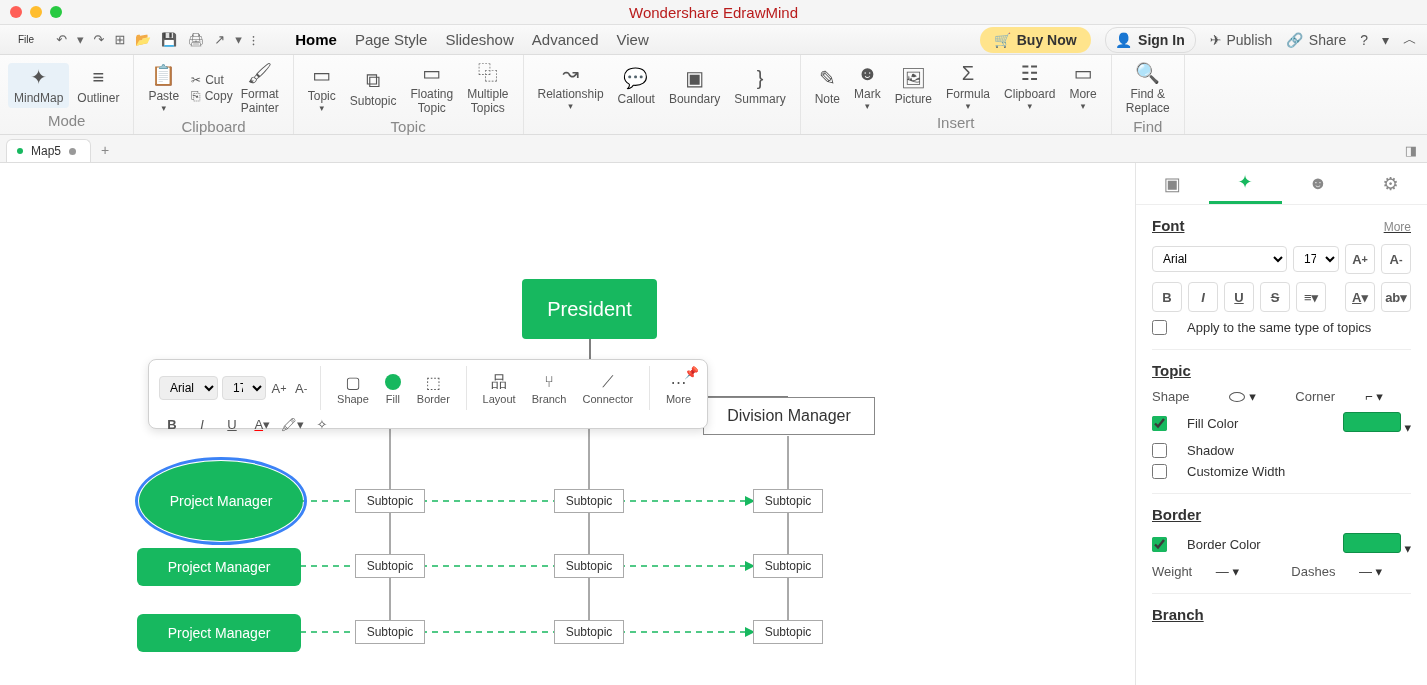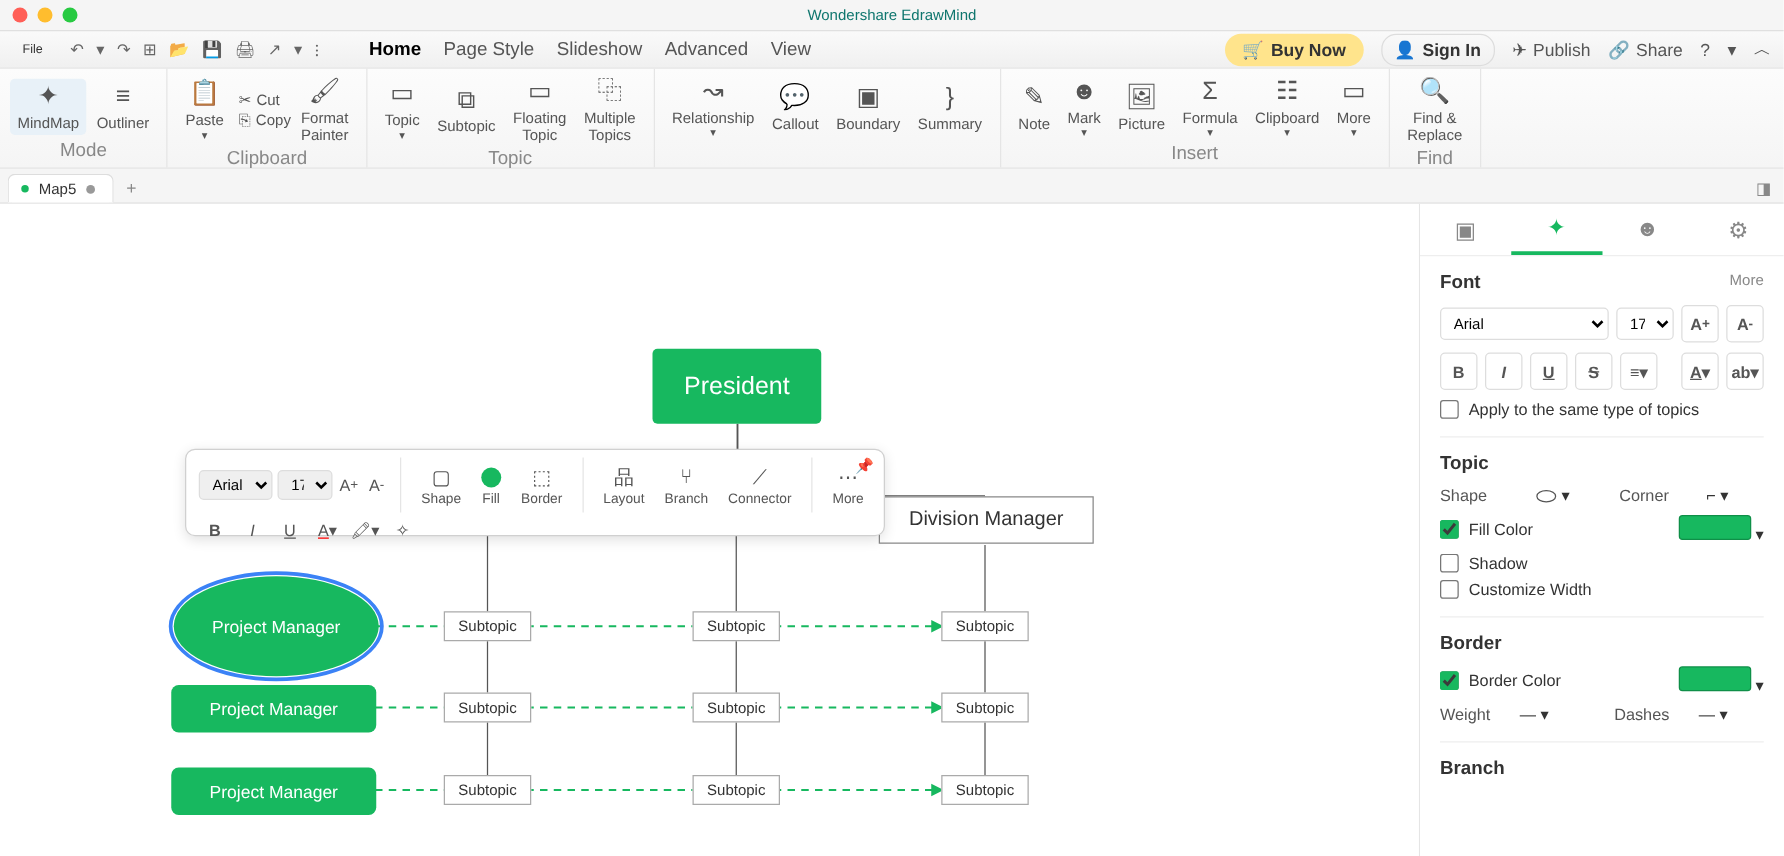--- a/index.html
+++ b/index.html
@@ -2,21 +2,21 @@
 <html><head>
 <meta charset="utf-8">
 <style>
   * { box-sizing: border-box; margin: 0; padding: 0; font-family: -apple-system, BlinkMacSystemFont, "Segoe UI", Arial, sans-serif; }
   body { width: 1427px; height: 685px; background: #fff; overflow: hidden; font-size: 13px; color: #333; }
   
   .titlebar { height: 25px; background: #f5f5f5; display: flex; align-items: center; position: relative; border-bottom: 1px solid #e0e0e0; }
   .traffic-lights { display: flex; gap: 8px; padding-left: 10px; }
   .tl { width: 12px; height: 12px; border-radius: 50%; }
   .tl.red { background: #ff5f57; } .tl.yellow { background: #ffbd2e; } .tl.green { background: #28ca42; }
-  .app-title { position: absolute; left: 50%; transform: translateX(-50%); font-size: 12px; color: #0f766e; }
+  .app-title { position: absolute; left: 50%; transform: translateX(-50%); font-size: 15px; color: #b91c1c; }
   
   .menubar { height: 30px; background: linear-gradient(#fafafa,#f0f0f0); display: flex; align-items: center; padding: 0 10px; border-bottom: 1px solid #ddd; }
   .menubar .left { display: flex; align-items: center; gap: 4px; }
   .menubar .file { font-size: 10px; padding: 4px 8px; cursor: pointer; }
   .qat { display: flex; align-items: center; gap: 6px; margin-left: 8px; color: #666; }
   .qat span { cursor: pointer; padding: 2px; }
   .tabs { display: flex; gap: 10px; margin-left: 30px; font-size: 15px; }
   .tabs .tab { padding: 4px 4px; cursor: pointer; color: #555; }
   .tabs .tab.active { font-weight: 600; color: #000; }
   .right-actions { margin-left: auto; display: flex; align-items: center; gap: 14px; }
@@ -44,27 +44,27 @@
   
   .workspace { display:flex; height: calc(100% - 25px - 30px - 80px - 28px); }
   .canvas { flex:1; position:relative; background:#fff; overflow:hidden; }
   .rightpanel { width:292px; border-left:1px solid #e5e5e5; background:#fff; display:flex; flex-direction:column; }
   
   .rp-tabs { height:42px; display:flex; border-bottom:1px solid #eee; }
   .rp-tab { flex:1; display:flex; align-items:center; justify-content:center; cursor:pointer; color:#888; font-size:18px; }
   .rp-tab.active { border-bottom:3px solid #17b85f; }
   .rp-body { padding:12px 16px; overflow:auto; flex:1; }
   .rp-section { margin-bottom:14px; }
-  .rp-head { display:flex; justify-content:space-between; align-items:flex-start; font-weight:600; font-size:15px; margin-bottom:10px; }
+  .rp-head { display:flex; justify-content:space-between; align-items:flex-end; font-weight:600; font-size:15px; margin-bottom:10px;text-decoration:underline; }
   .rp-more { font-size:12px; color:#888; font-weight:normal; cursor:pointer; }
   .rp-row { display:flex; align-items:center; gap:6px; margin-bottom:8px; }
   .rp-row select, .rp-row .sel { border:1px solid #ddd; border-radius:4px; padding:4px 6px; font-size:12px; background:#fff; cursor:pointer; }
   .rp-row .flex1 { flex:1; }
   .rp-iconbtn { border:1px solid #ddd; border-radius:4px; width:30px; height:30px; display:flex; align-items:center; justify-content:center; cursor:pointer; font-size:13px; font-weight:bold; color:#555; }
-  .rp-check { display:flex; align-items:center; gap:8px; font-size:13px; margin-bottom:6px; }
+  .rp-check { display:flex; align-items:center; gap:20px; font-size:13px; margin-bottom:6px; }
   .rp-check input { width:15px; height:15px; }
   .color-swatch { width:58px; height:20px; border-radius:3px; cursor:pointer; display:inline-block; }
   .color-swatch.green { background:#17b85f; border:1px solid #0f8f48; }
   .rp-label { font-size:13px; color:#555; }
   .rp-subrow { display:flex; align-items:center; justify-content:space-between; margin-bottom:8px; }
   hr.rp-div { border:none; border-top:1px solid #eee; margin:12px 0; }
 
   
   .minibar { position:absolute; left:148px; top:196px; width:560px; height:70px; background:#fff; border:1px solid #d0d0d0; border-radius:8px; box-shadow:0 3px 10px rgba(0,0,0,.12); display:flex; flex-direction:column; padding:6px 10px; }
   .minibar-row { display:flex; align-items:center; gap:4px; }

